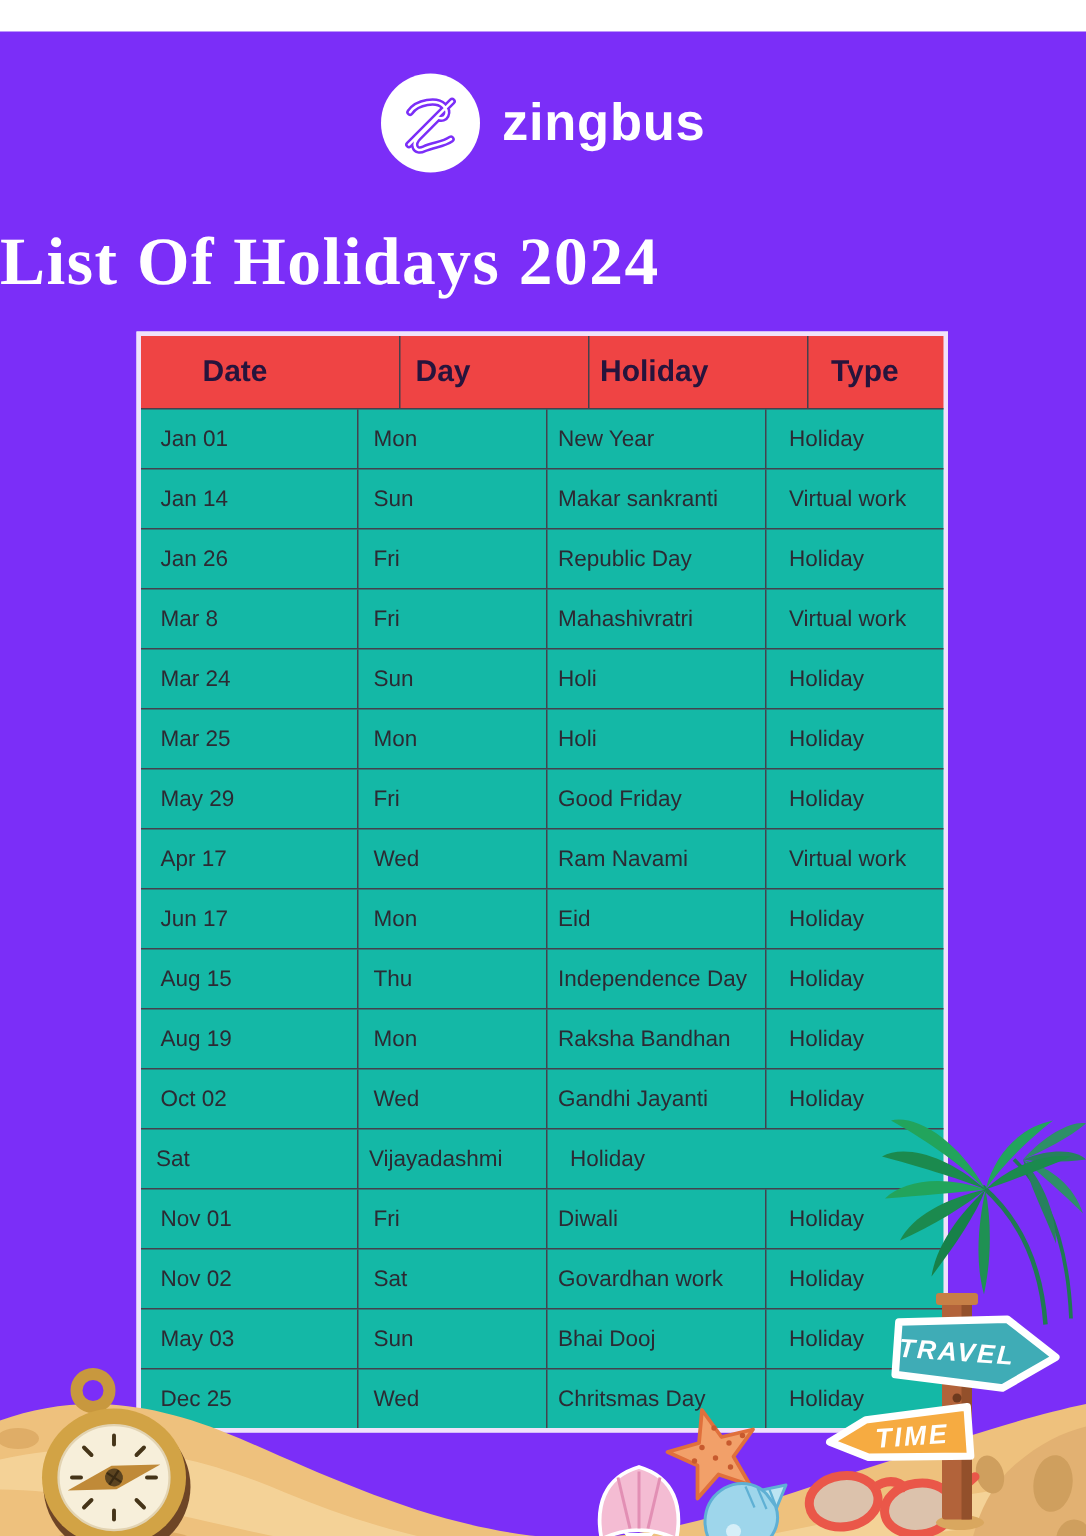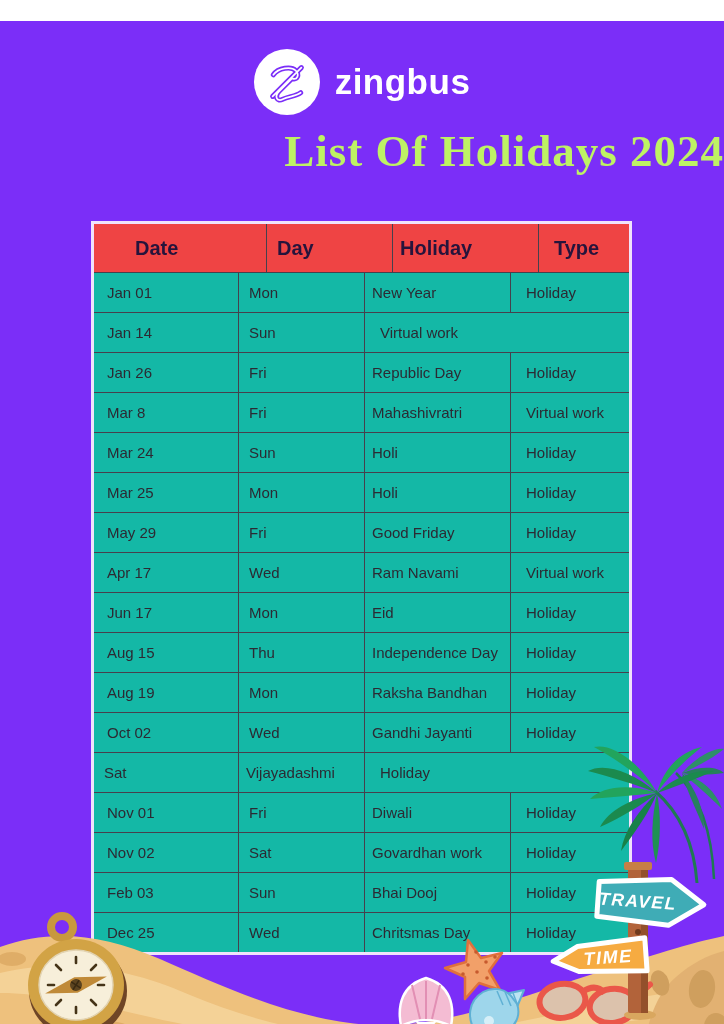--- a/index.html
+++ b/index.html
@@ -20,25 +20,25 @@
   .logo-circle {
     width: 66px; height: 66px; border-radius: 50%;
     background: #ffffff; display: flex; align-items: center; justify-content: center;
     flex: 0 0 auto;
   }
   .brand-name {
     color: #ffffff; font-size: 35px; font-weight: bold; letter-spacing: 0.5px;
   }
   
   .page-title {
-    position: absolute; top: 104px; left: 0; width: 100%;
-    text-align: right;
+    position: absolute; top: 127px; left: 0; width: 100%;
+    text-align: left;
     font-family: "Liberation Serif", serif;
     font-size: 45px; font-weight: 600; letter-spacing: 1px;
-    color: #bef264;
+    color: #ffffff;
   }
   
   .holiday-table {
     position: absolute; left: 91px; top: 200px; width: 541px;
     border: 3px solid #F0E2FB;
     background: #F8F6FA;
     z-index: 2;
   }
   .thead, .trow {
     display: grid;
@@ -95,20 +95,21 @@
     <div class="tbody">
         <div class="trow">
           <div class="cell c0">Jan 01</div>
           <div class="cell c1">Mon</div>
           <div class="cell c2">New Year</div>
           <div class="cell c3">Holiday</div>
         </div>
         <div class="trow">
           <div class="cell c0">Jan 14</div>
           <div class="cell c1">Sun</div>
+          <div class="cell c2">Makar sankranti</div>
           <div class="cell c3">Virtual work</div>
         </div>
         <div class="trow">
           <div class="cell c0">Jan 26</div>
           <div class="cell c1">Fri</div>
           <div class="cell c2">Republic Day</div>
           <div class="cell c3">Holiday</div>
         </div>
         <div class="trow">
           <div class="cell c0">Mar 8</div>
@@ -175,21 +176,21 @@
           <div class="cell c2">Diwali</div>
           <div class="cell c3">Holiday</div>
         </div>
         <div class="trow">
           <div class="cell c0">Nov 02</div>
           <div class="cell c1">Sat</div>
           <div class="cell c2">Govardhan work</div>
           <div class="cell c3">Holiday</div>
         </div>
         <div class="trow">
-          <div class="cell c0">Feb 03</div>
+          <div class="cell c0">May 03</div>
           <div class="cell c1">Sun</div>
           <div class="cell c2">Bhai Dooj</div>
           <div class="cell c3">Holiday</div>
         </div>
         <div class="trow">
           <div class="cell c0">Dec 25</div>
           <div class="cell c1">Wed</div>
           <div class="cell c2">Chritsmas Day</div>
           <div class="cell c3">Holiday</div>
         </div>

